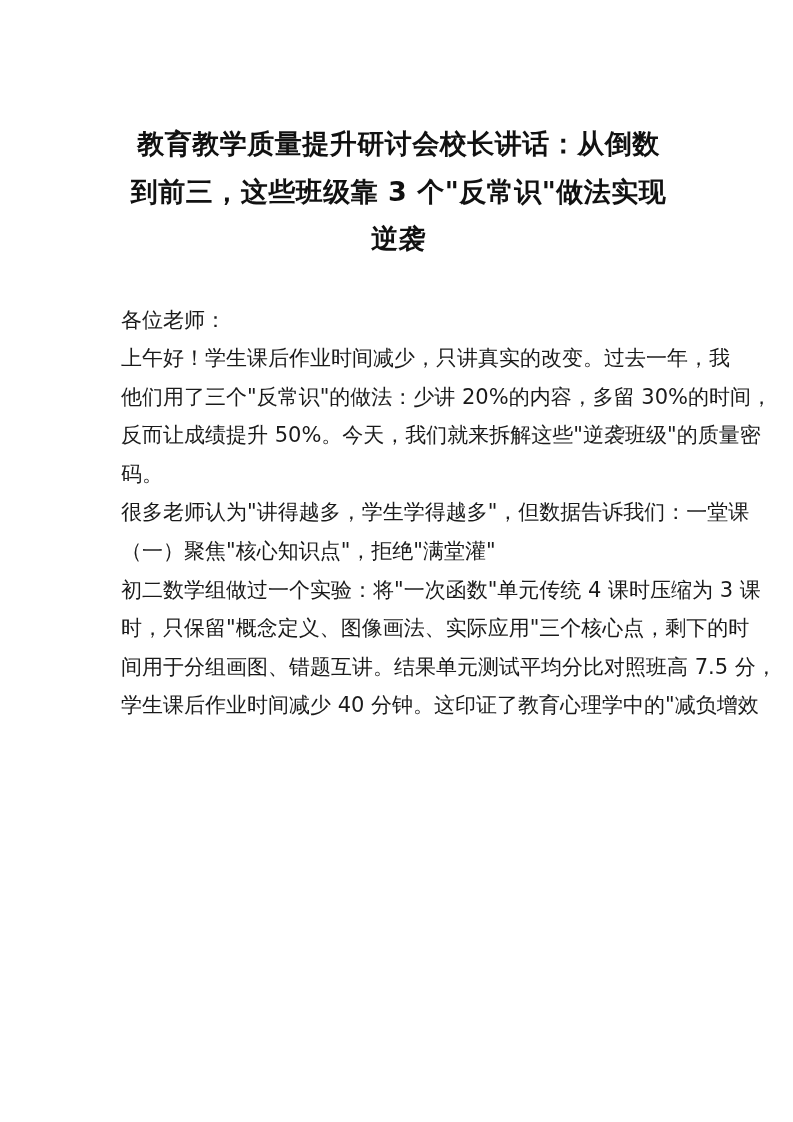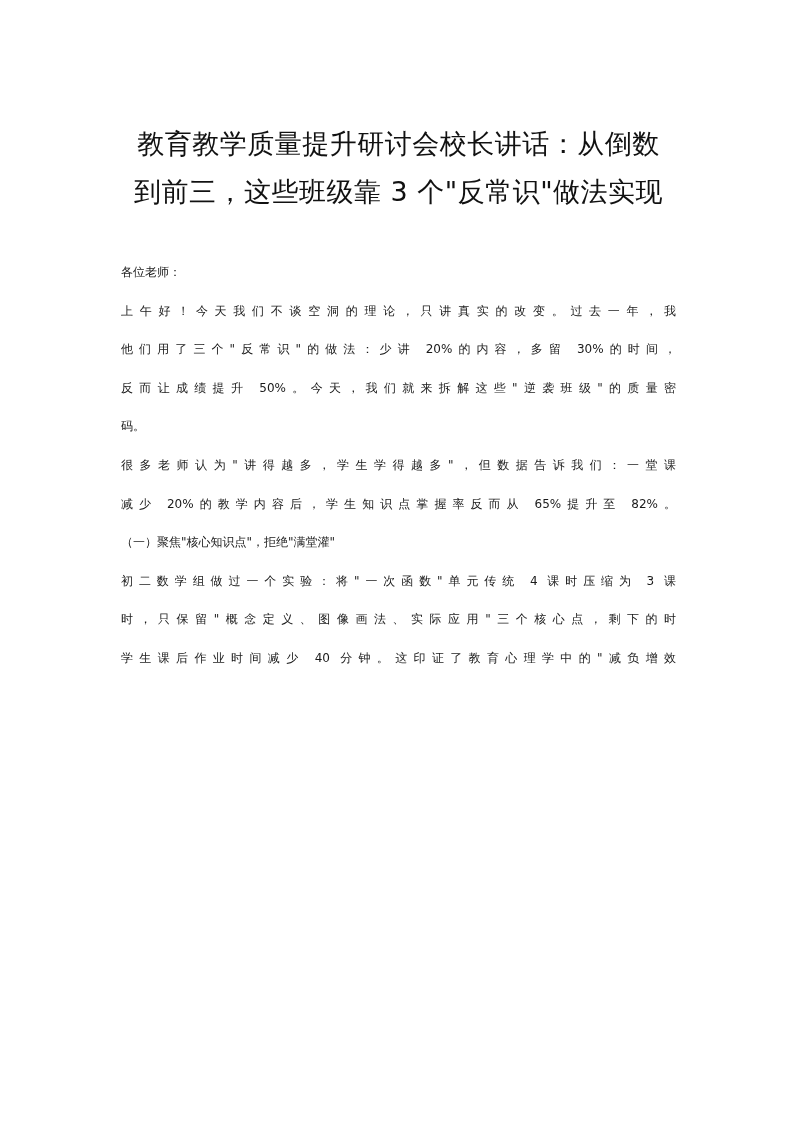--- a/index.html
+++ b/index.html
@@ -1,39 +1,40 @@
 <!DOCTYPE html>
 <html><head>
 <meta charset="utf-8">
 <style>
   html, body { margin: 0; padding: 0; background: #ffffff; }
   body { width: 793px; height: 1122px; position: relative; overflow: hidden;
          font-family: "DejaVu Sans", "Liberation Sans", sans-serif; color: #1a1a1a; }
   .page { position: absolute; left: 121px; top: 120px; width: 555px; }
-  .title { font-weight: normal; font-size: 27px; line-height: 47.5px; text-align: center;
+  .title { font-weight: bold; font-size: 27px; line-height: 47.5px; text-align: center;
            margin: 0; letter-spacing: 0.5px; color: #111; }
   .body { margin-top: 38px; }
-  .line { font-size: 12px; line-height: 38.6px; height: 38.6px; white-space: nowrap;
+  .line { font-size: 21px; line-height: 38.6px; height: 38.6px; white-space: nowrap;
           text-align: justify; text-align-last: justify; }
   .line.last { text-align-last: left; }
 </style>
 </head>
 <body>
 
 <div class="page">
   <h1 class="title">
     <div>教育教学质量提升研讨会校长讲话：从倒数</div>
     <div>到前三，这些班级靠 3 个"反常识"做法实现</div>
+    <div>逆袭</div>
   </h1>
   <div class="body" id="body">
       <div class="line last">各位老师：</div>
-      <div class="line">上午好！今天我们不谈空洞的理论，只讲真实的改变。过去一年，我</div>
+      <div class="line">上午好！学生课后作业时间减少，只讲真实的改变。过去一年，我</div>
       <div class="line">他们用了三个"反常识"的做法：少讲 20%的内容，多留 30%的时间，</div>
       <div class="line">反而让成绩提升 50%。今天，我们就来拆解这些"逆袭班级"的质量密</div>
       <div class="line last">码。</div>
       <div class="line">很多老师认为"讲得越多，学生学得越多"，但数据告诉我们：一堂课</div>
-      <div class="line">减少 20%的教学内容后，学生知识点掌握率反而从 65%提升至 82%。</div>
       <div class="line last">（一）聚焦"核心知识点"，拒绝"满堂灌"</div>
       <div class="line">初二数学组做过一个实验：将"一次函数"单元传统 4 课时压缩为 3 课</div>
       <div class="line">时，只保留"概念定义、图像画法、实际应用"三个核心点，剩下的时</div>
+      <div class="line">间用于分组画图、错题互讲。结果单元测试平均分比对照班高 7.5 分，</div>
       <div class="line">学生课后作业时间减少 40 分钟。这印证了教育心理学中的"减负增效</div>
     </div>
 </div>
 
 </body></html>

